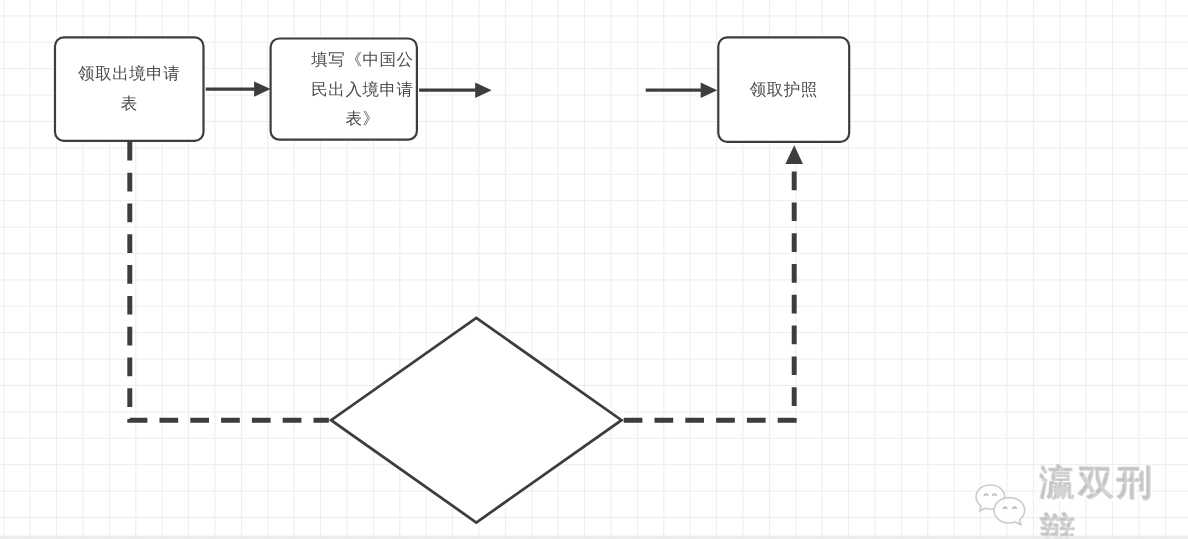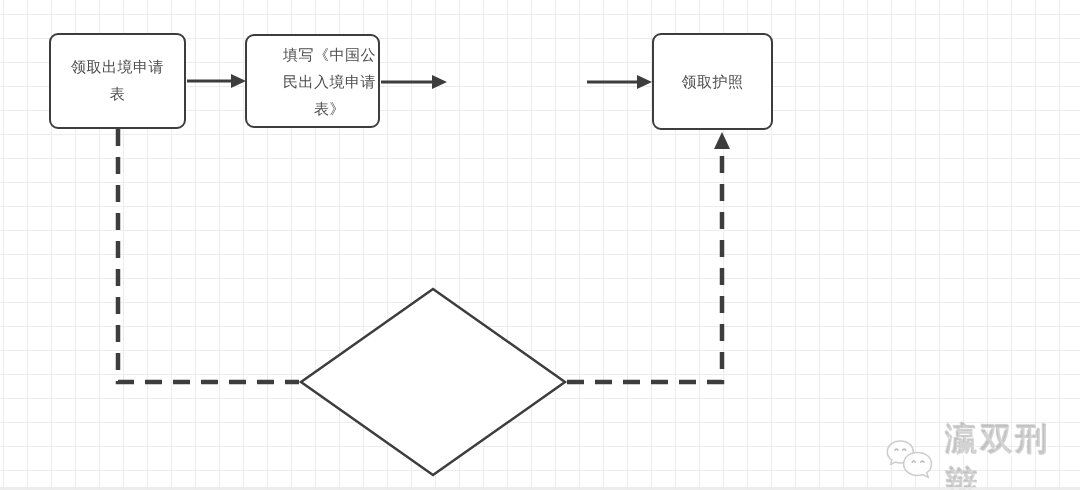--- a/index.html
+++ b/index.html
@@ -37,21 +37,21 @@
     justify-content: center;
   }
   .node-label {
     width: 97px;
     text-align: center;
     font-size: 15px;
     line-height: 1.8;
     letter-spacing: 0.5px;
     color: #4c4c4c;
   }
-  .node1 { left: 49px;  top: 33px; width: 137px; height: 96px; font-family: Liberation Serif, serif; }
+  .node1 { left: 49px;  top: 33px; width: 137px; height: 96px; }
   .node2 { left: 245px; top: 34px; width: 135px; height: 94px; justify-content: flex-end; }
   .node3 { left: 448px; top: 34px; width: 138px; height: 96px; }
   .node4 { left: 652px; top: 33px; width: 121px; height: 97px; }
   .diamond-label {
     position: absolute;
     left: 303px;
     top: 371px;
     width: 260px;
     text-align: center;
     font-size: 15px;

